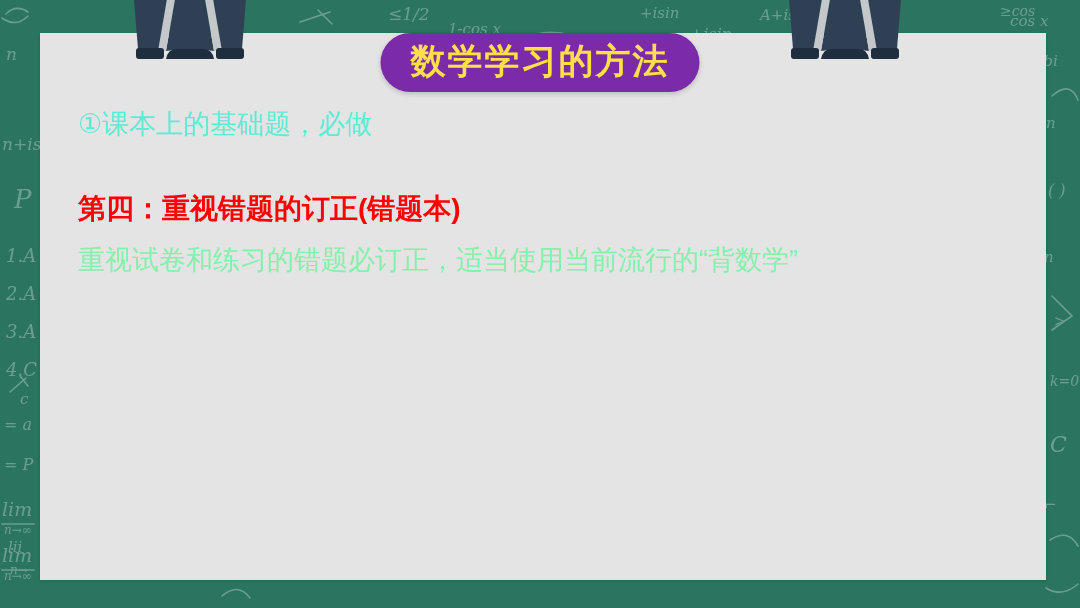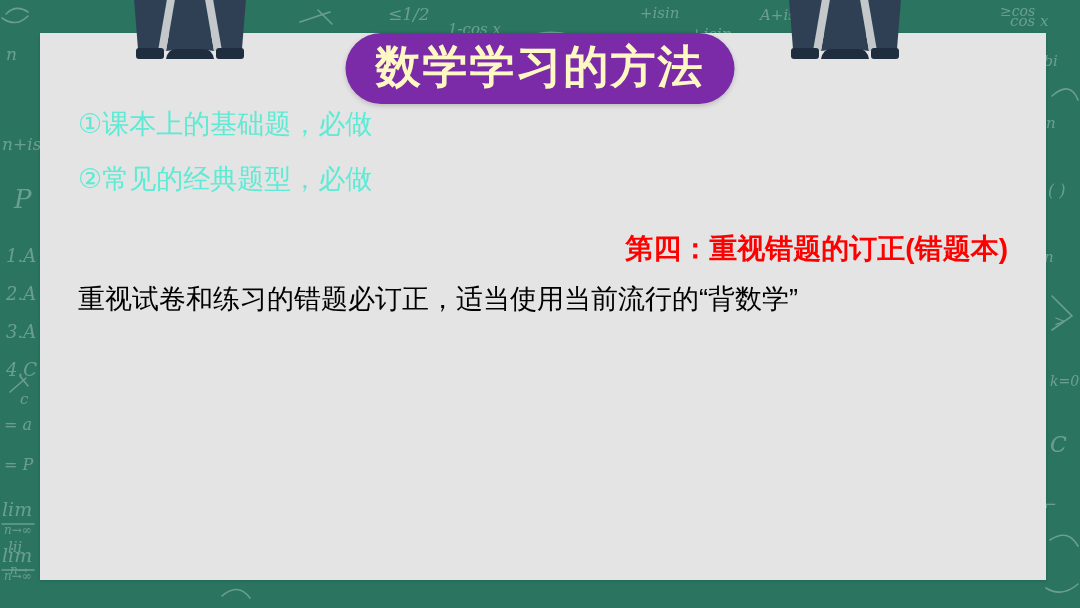--- a/index.html
+++ b/index.html
@@ -71,22 +71,22 @@
     left: 50%;
     top: 33px;
     transform: translateX(-50%);
     background: #7b2ba8;
     border-radius: 36px;
     padding: 8px 30px 11px 30px;
     box-shadow: 0 2px 5px rgba(0,0,0,0.18);
     z-index: 6;
   }
   #title-text {
-    color: #fef9c3;
-    font-size: 45px;
+    color: #fde047;
+    font-size: 35px;
     font-weight: bold;
     letter-spacing: 2px;
     line-height: 1.15;
     white-space: nowrap;
     font-family: "Liberation Sans", "DejaVu Sans", sans-serif;
   }
 
   
   #content {
     position: absolute;
@@ -95,30 +95,30 @@
     width: 930px;
   }
   .heading {
     color: #ff0000;
     font-size: 28px;
     font-weight: bold;
     line-height: 1.2;
     margin: 0 0 18px 0;
     white-space: nowrap;
   }
-  #heading-4 { margin-top: 36px; text-align: right; }
+  #heading-4 { margin-top: 52px; }
   .list-item {
     color: #5eead4;
     font-size: 27px;
     line-height: 1.2;
     margin: 0 0 23px 0;
     white-space: nowrap;
   }
   .para-line {
-    color: #000000;
+    color: #86efac;
     font-size: 27px;
     line-height: 1.2;
     margin: 0 0 21px 0;
     white-space: nowrap;
   }
 </style>
 </head>
 <body>
 
 <div id="slide">
@@ -214,21 +214,20 @@
 
   <div id="title-badge">
     <div id="title-text">数学学习的方法</div>
   </div>
 
   <div id="content">
 
 
     <p class="list-item">①课本上的基础题，必做</p>
 
-    <p class="list-item">②常见的经典题型，必做</p>
 
 
     <p class="heading" id="heading-4">第四：重视错题的订正(错题本)</p>
 
     <p class="para-line">重视试卷和练习的错题必订正，适当使用当前流行的“背数学”</p>
 
 
   </div>
 
 </div>

